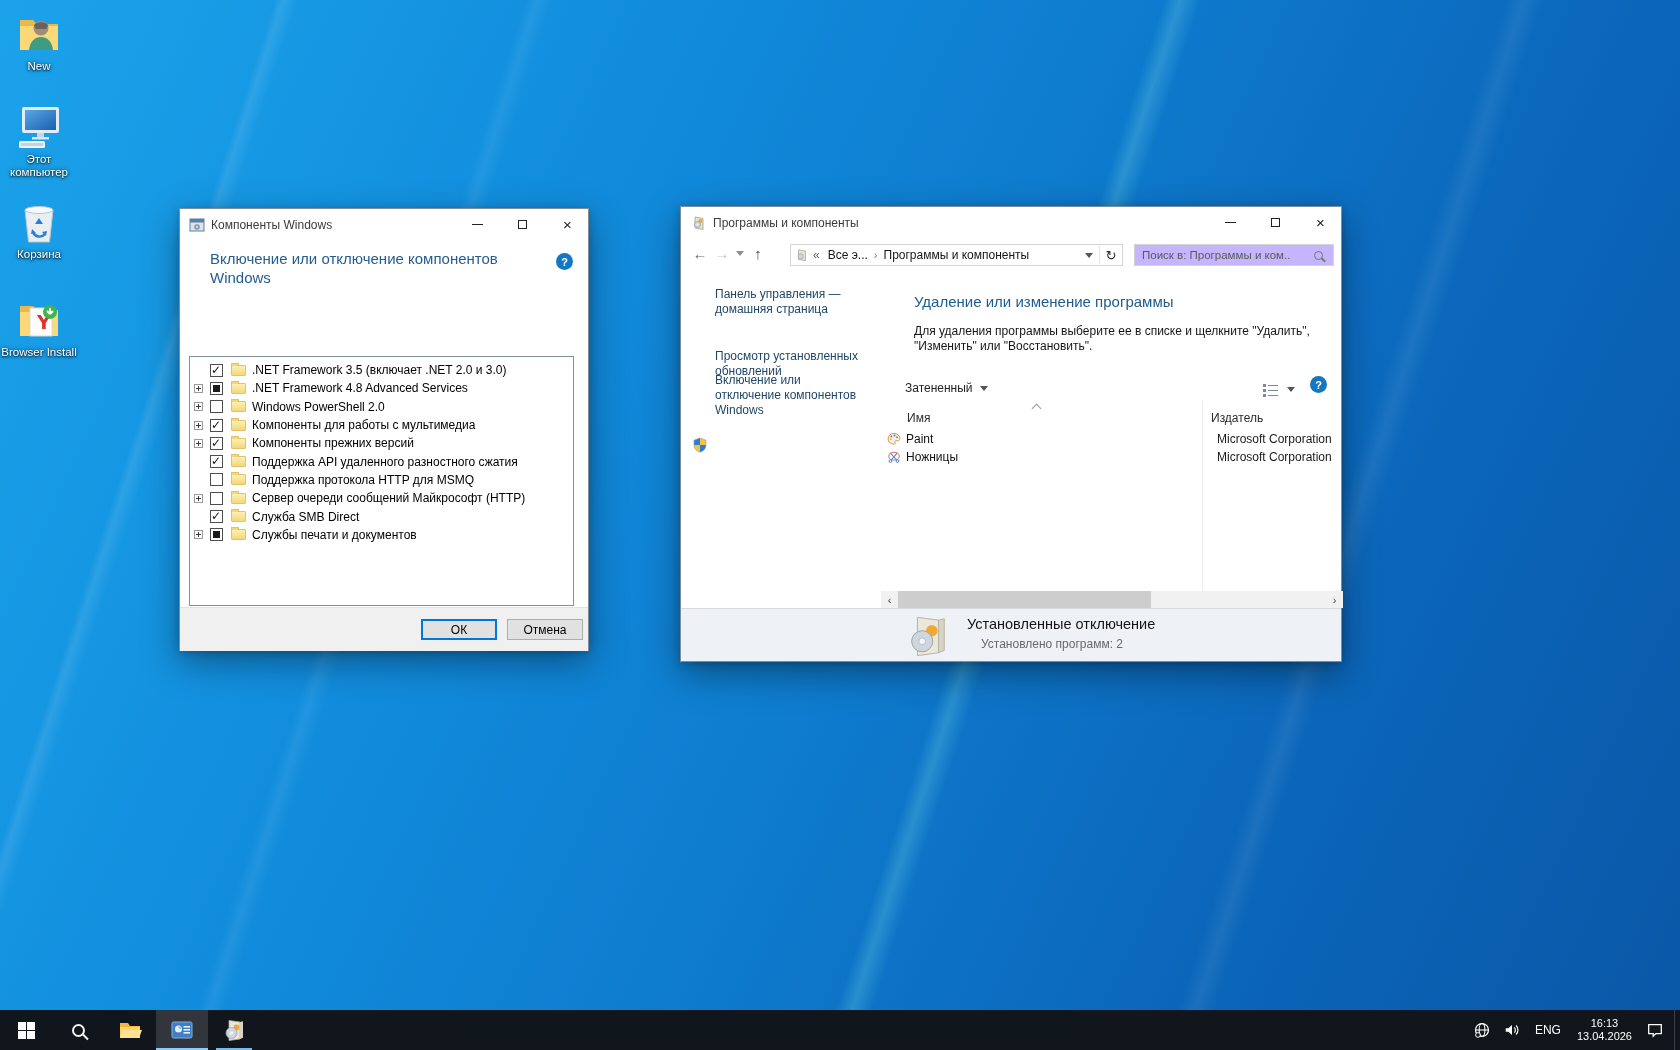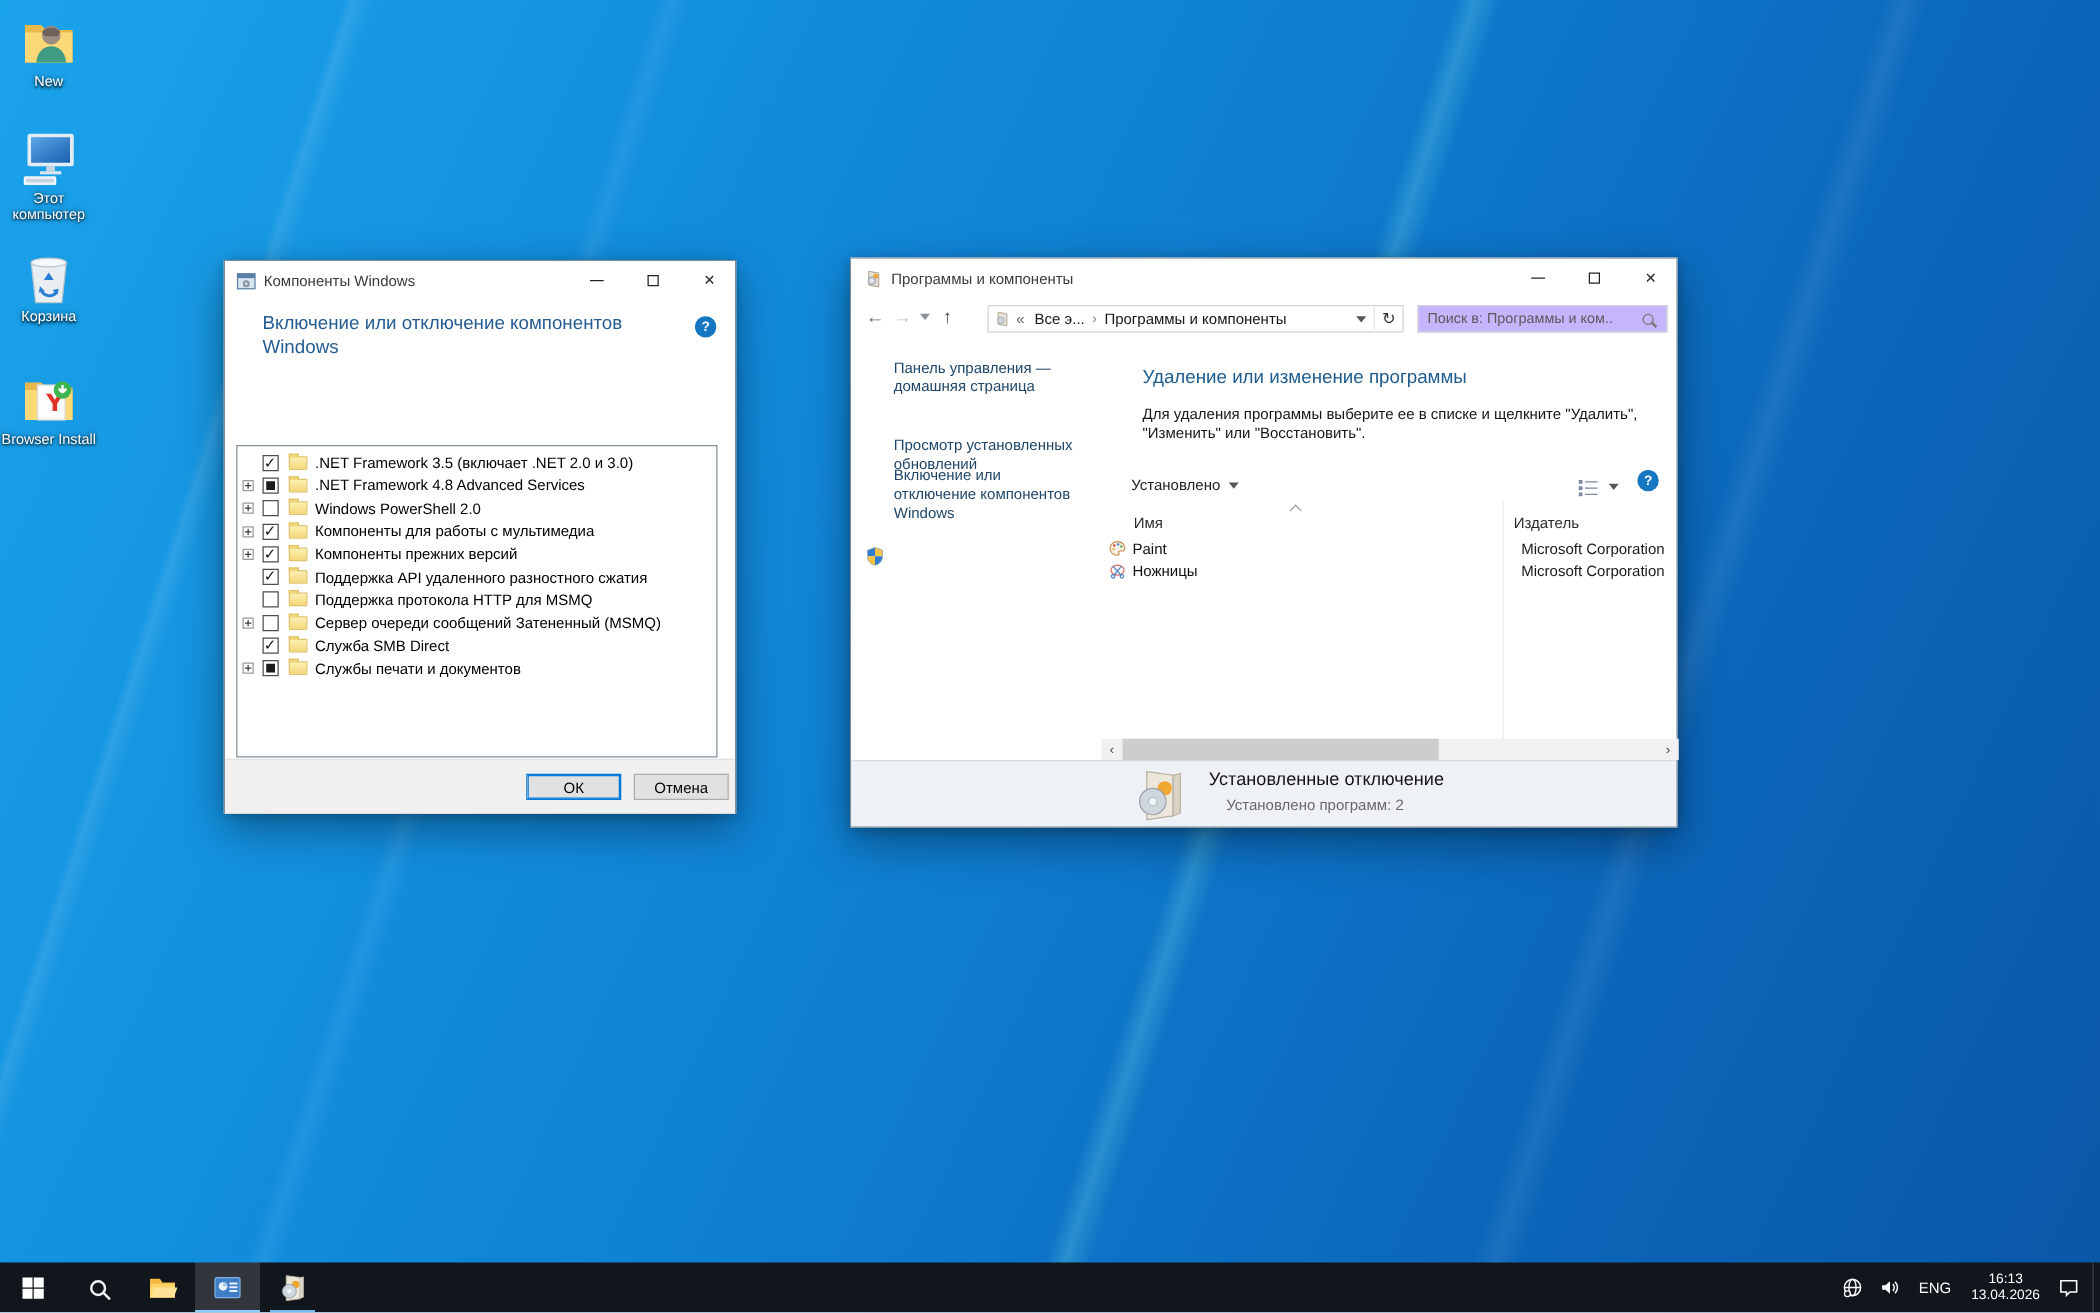--- a/index.html
+++ b/index.html
@@ -247,21 +247,21 @@
       <div class="feat-row">
         <span class="exp no-plus"></span>
         <span class="cb unchecked"></span>
         <span class="ffold"></span>
         <span class="flabel">Поддержка протокола HTTP для MSMQ</span>
       </div>
       <div class="feat-row">
         <span class="exp has-plus"></span>
         <span class="cb unchecked"></span>
         <span class="ffold"></span>
-        <span class="flabel">Сервер очереди сообщений Затененный (MSMQ)</span>
+        <span class="flabel">Сервер очереди сообщений Майкрософт (HTTP)</span>
       </div>
       <div class="feat-row">
         <span class="exp no-plus"></span>
         <span class="cb checked"></span>
         <span class="ffold"></span>
         <span class="flabel">Служба SMB Direct</span>
       </div>
       <div class="feat-row">
         <span class="exp has-plus"></span>
         <span class="cb partial"></span>
@@ -343,21 +343,21 @@
         <path d="M8 1l6 2.2v4.8c0 4-2.8 6.4-6 7.2-3.2-.8-6-3.2-6-7.2V3.2z" fill="none" stroke="#8f98a3" stroke-width="0.6"></path>
       </svg>
       <div class="navlink" style="top:104px">Включение или отключение компонентов Windows</div>
     </div>
 
     <div class="main">
       <div class="heading2">Удаление или изменение программы</div>
       <div class="desc2">Для удаления программы выберите ее в списке и щелкните "Удалить", "Изменить" или "Восстановить".</div>
 
       <div class="organize">
-        <span>Установлено</span>
+        <span>Затененный</span>
         <span class="caret"></span>
       </div>
       <span class="viewico"></span>
       <span class="caret view-caret"></span>
       <div class="help2">
           <span class="help-circle">?</span>
         </div>
 
       <span class="sortchev"></span>
       <div class="colhead" style="left:26px">Имя</div>

